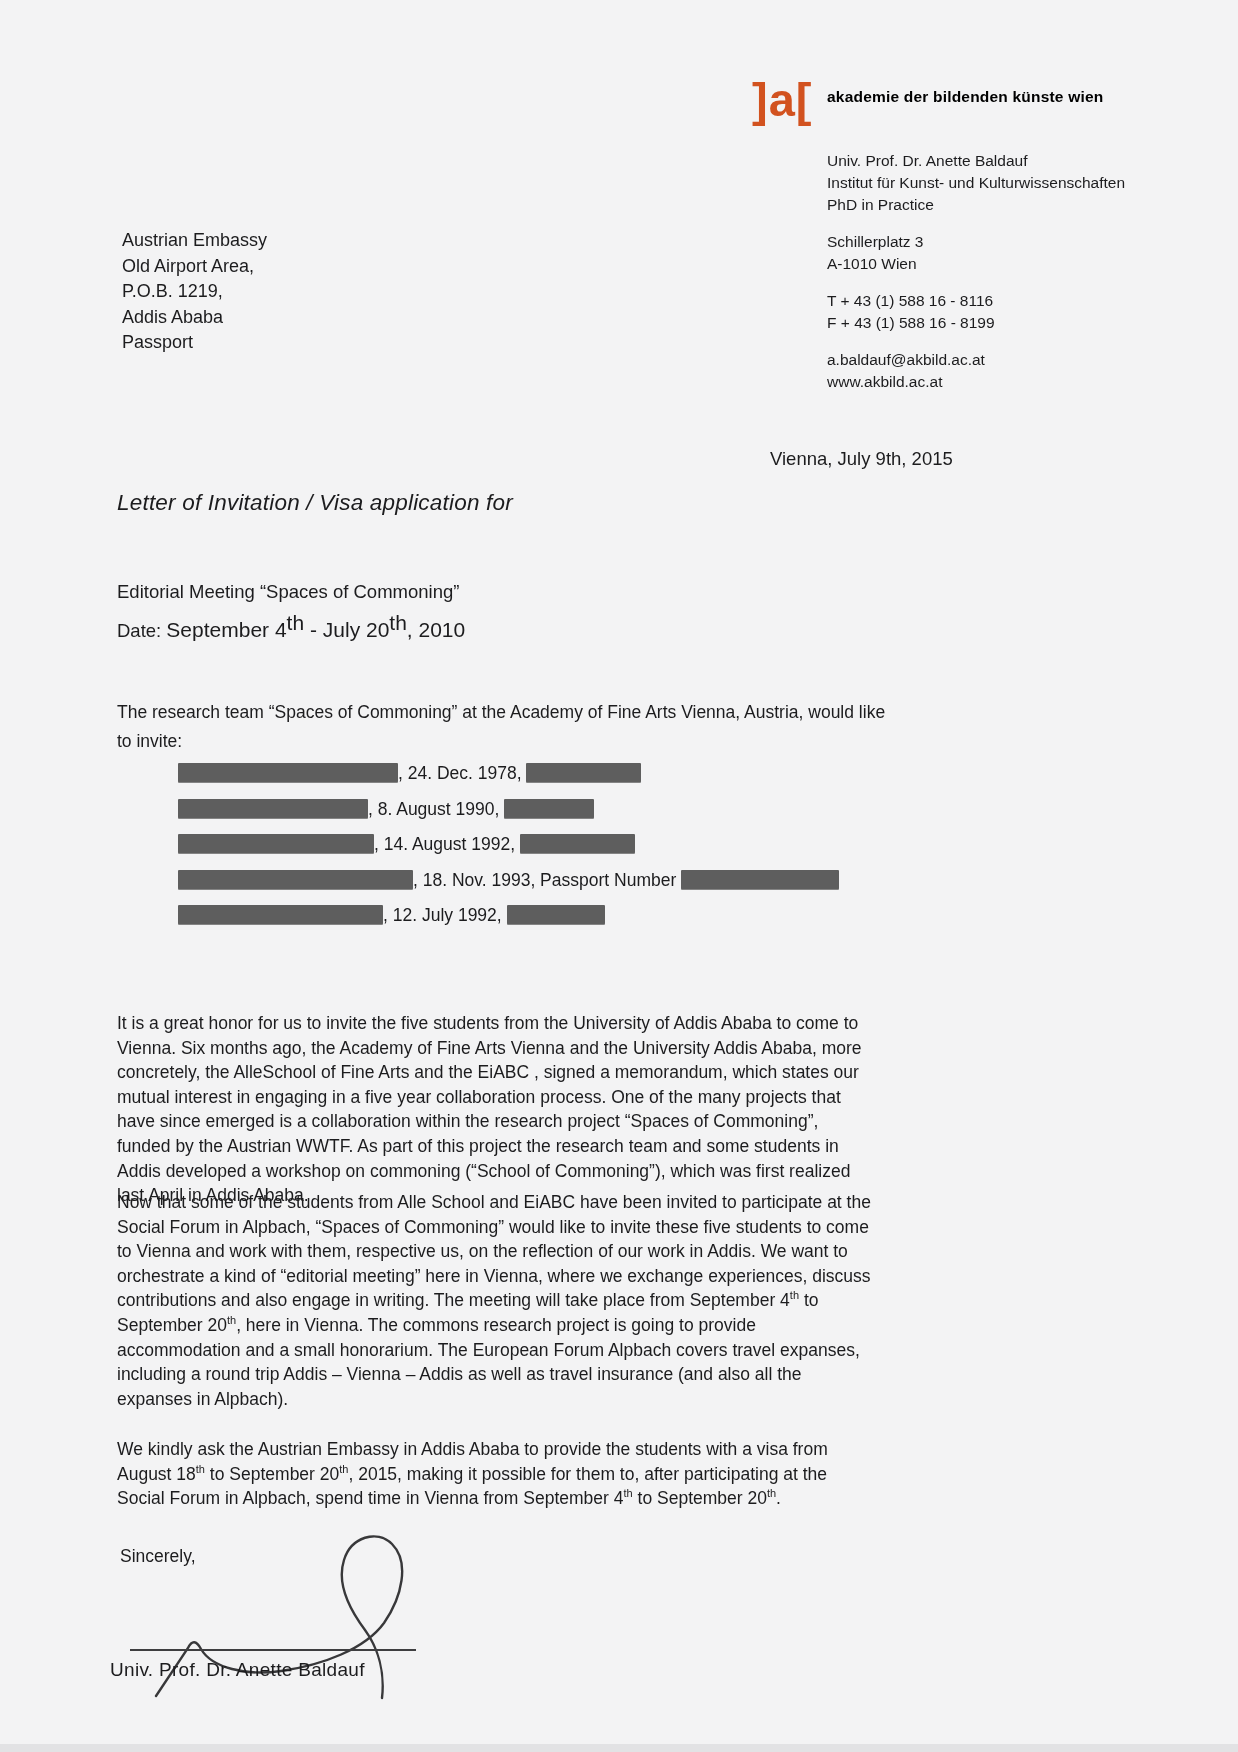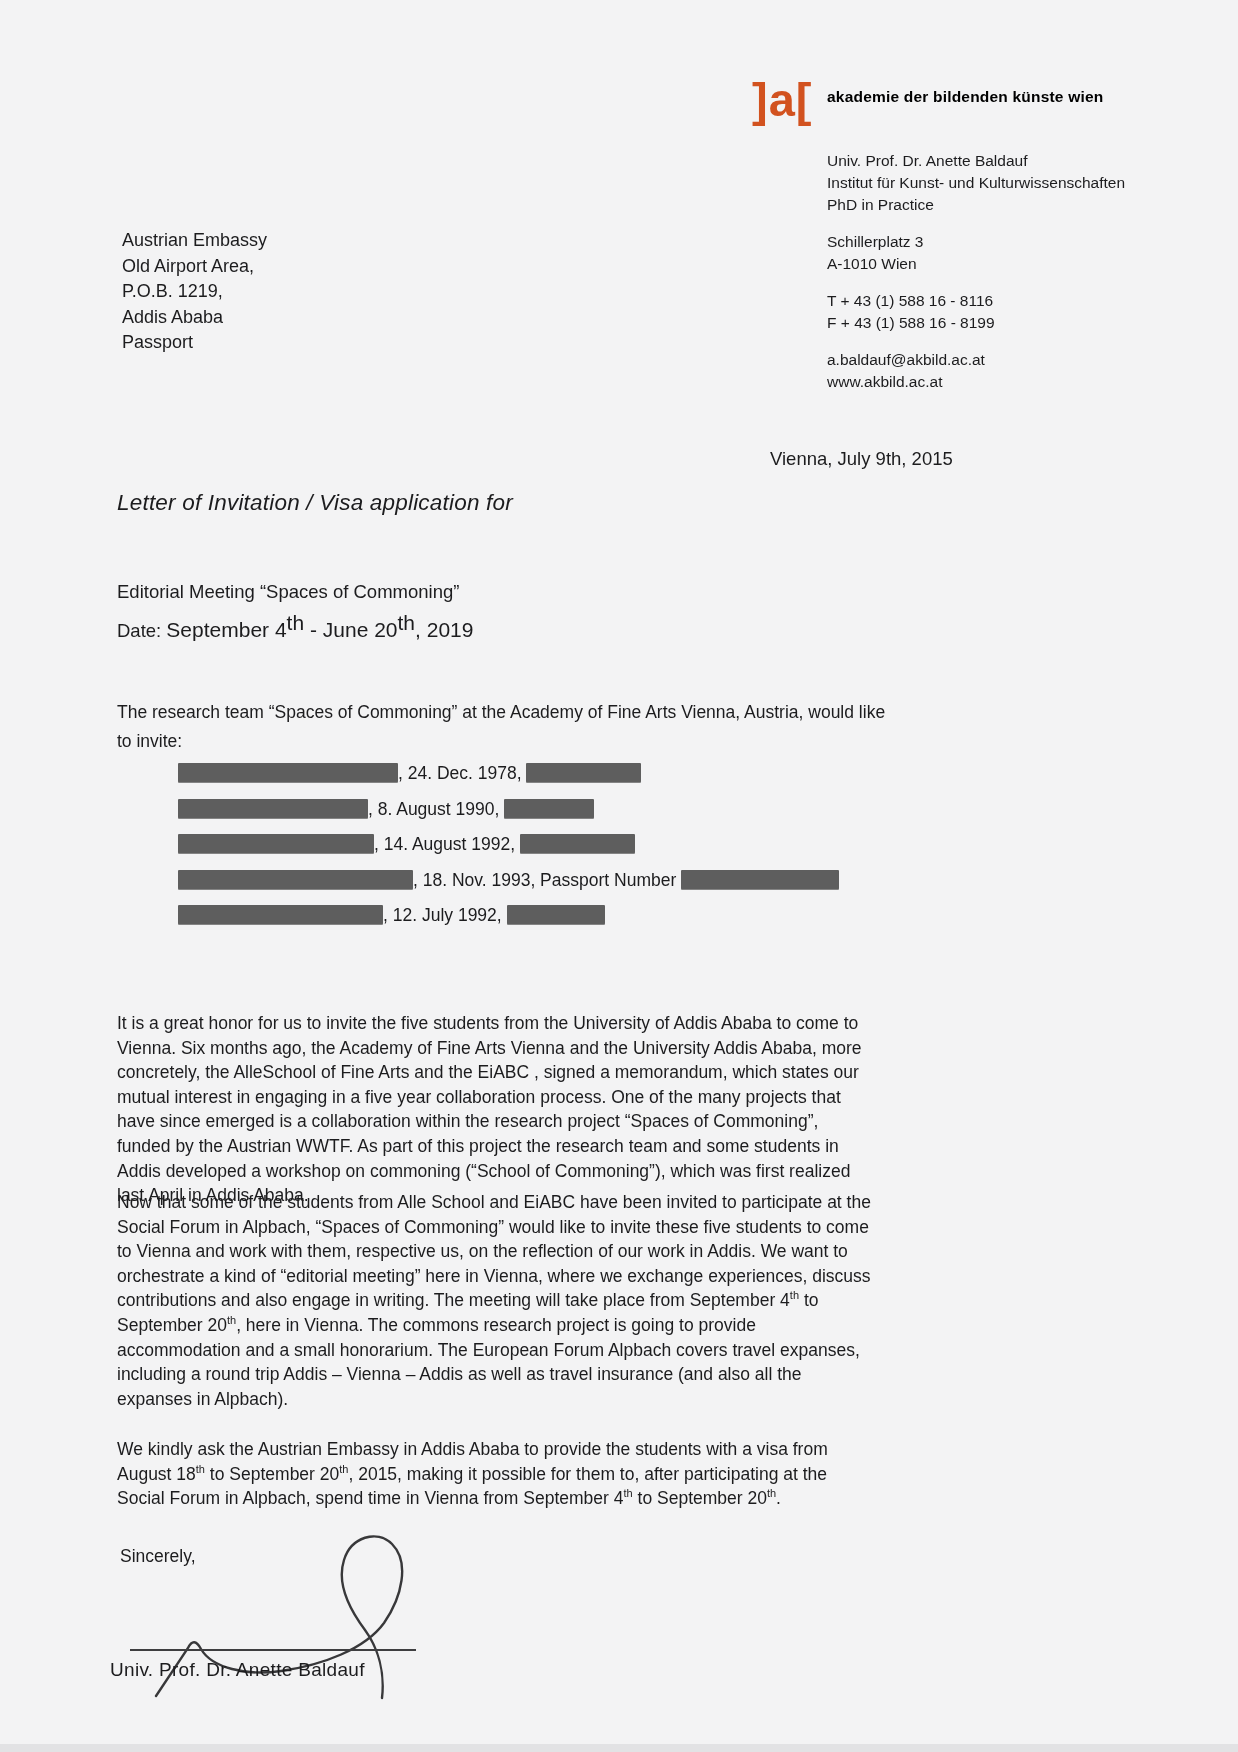--- a/index.html
+++ b/index.html
@@ -108,21 +108,21 @@
     <div>P.O.B. 1219,</div>
     <div>Addis Ababa</div>
     <div>Passport</div>
   </div>
 
   <div class="abs dateline">Vienna, July 9th, 2015</div>
 
   <div class="abs title">Letter of Invitation / Visa application for</div>
 
   <div class="abs meeting-name">Editorial Meeting “Spaces of Commoning”</div>
-  <div class="abs meeting-date"><span class="pre">Date: </span><span class="val pre">September 4</span><span class="val sup">th</span><span class="val pre"> - June 20</span><span class="val sup">th</span><span class="val pre">, 2019</span></div>
+  <div class="abs meeting-date"><span class="pre">Date: </span><span class="val pre">September 4</span><span class="val sup">th</span><span class="val pre"> - July 20</span><span class="val sup">th</span><span class="val pre">, 2010</span></div>
 
   <div class="abs intro">The research team “Spaces of Commoning” at the Academy of Fine Arts Vienna, Austria, would like to invite:</div>
 
   <div class="abs invitees">
     <div class="invitee"><span class="redact" style="width:220px"></span><span>, 24. Dec. 1978, </span><span class="redact" style="width:115px"></span></div>
     <div class="invitee"><span class="redact" style="width:190px"></span><span>, 8. August 1990, </span><span class="redact" style="width:90px"></span></div>
     <div class="invitee"><span class="redact" style="width:196px"></span><span>, 14. August 1992, </span><span class="redact" style="width:115px"></span></div>
     <div class="invitee"><span class="redact" style="width:235px"></span><span>, 18. Nov. 1993, Passport Number </span><span class="redact" style="width:158px"></span></div>
     <div class="invitee"><span class="redact" style="width:205px"></span><span>, 12. July 1992, </span><span class="redact" style="width:98px"></span></div>
   </div>

